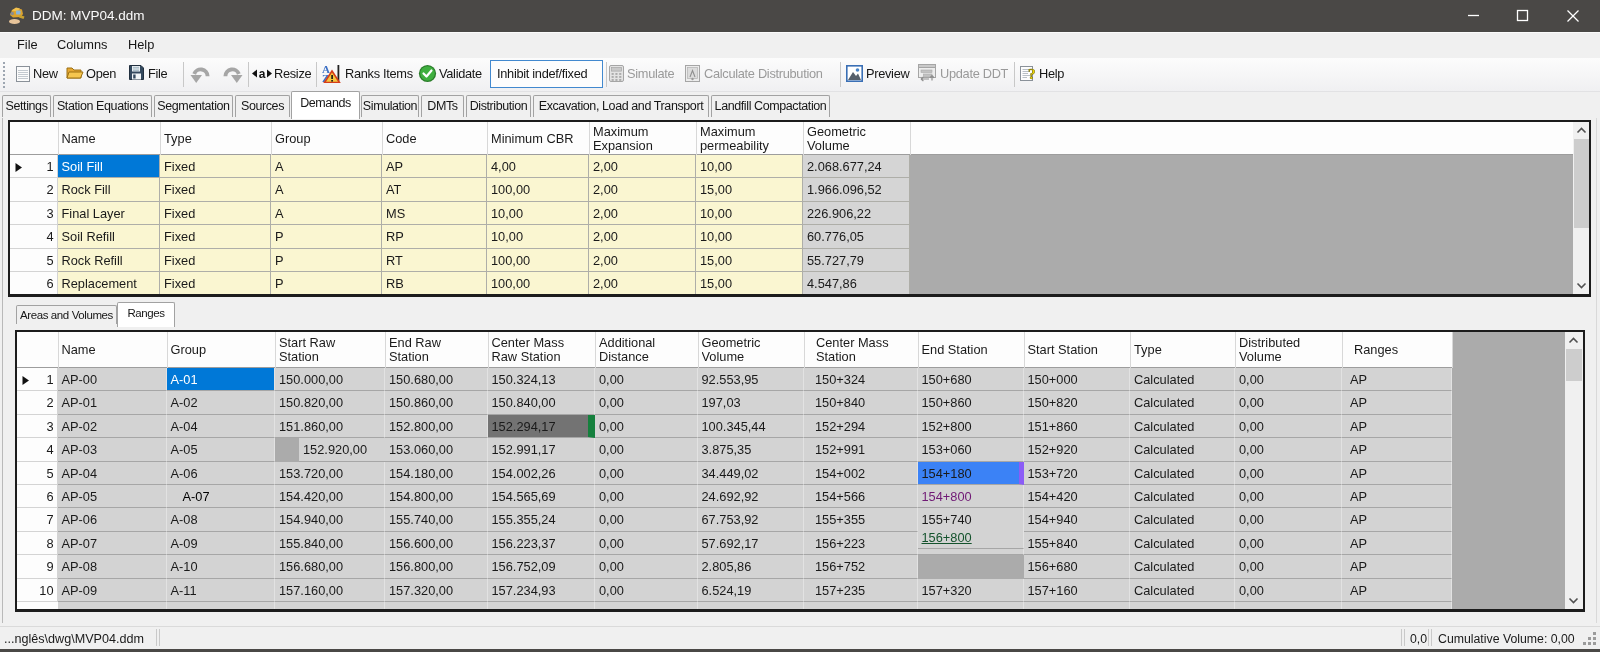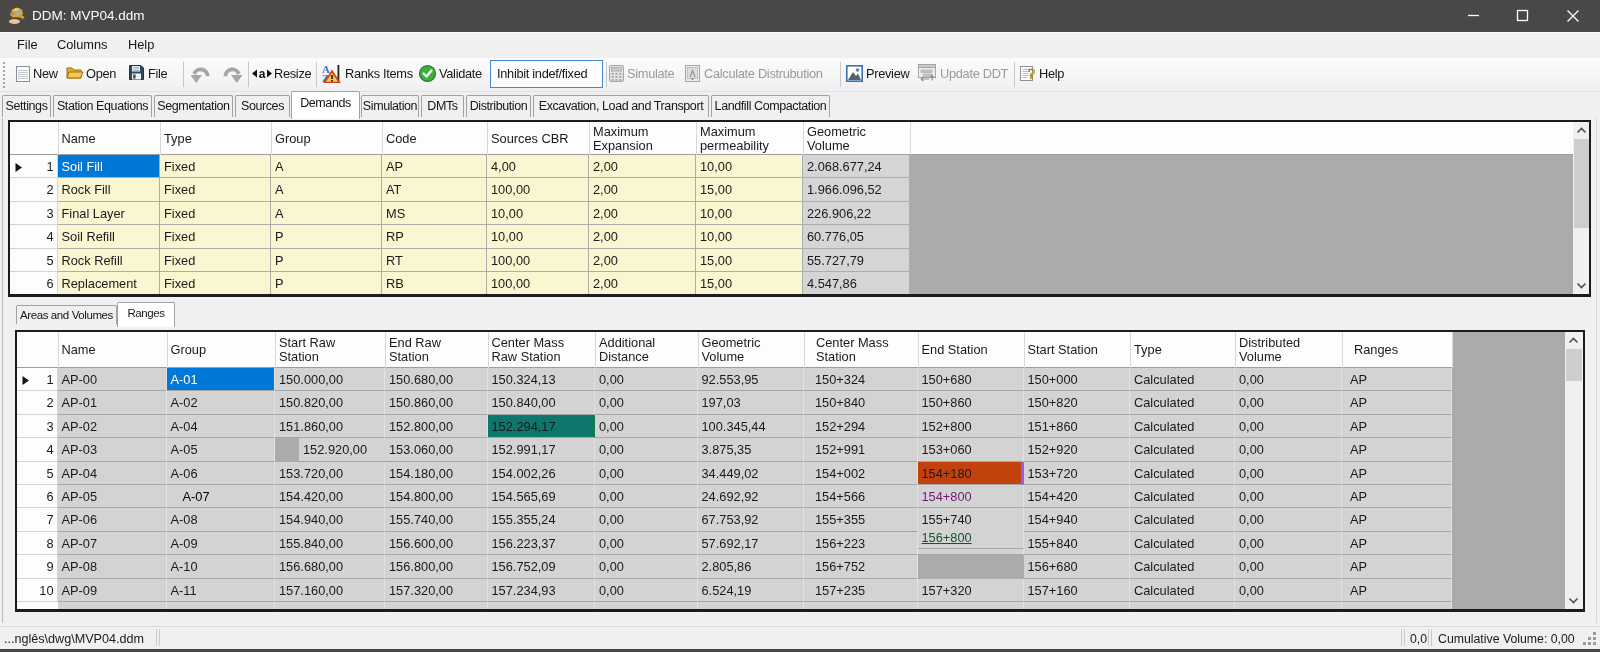--- a/index.html
+++ b/index.html
@@ -192,21 +192,21 @@
 <div class="abs" style="left:10px;top:122px;width:1563px;height:33px;background:#fdfdfd;border-bottom:1px solid #9d9d9d"></div>
 <div class="abs" style="left:10px;top:155px;width:47.5px;height:140.39999999999998px;background:#fdfdfd"></div>
 <div class="cell" style="left:61.5px;top:122px;width:94.5px;height:33px;display:flex;align-items:center;line-height:14px;">Name</div>
 <div class="abs" style="left:57.5px;top:122px;width:1px;height:33px;background:#d8d8d8"></div>
 <div class="cell" style="left:164.0px;top:122px;width:103px;height:33px;display:flex;align-items:center;line-height:14px;">Type</div>
 <div class="abs" style="left:160.0px;top:122px;width:1px;height:33px;background:#d8d8d8"></div>
 <div class="cell" style="left:275.0px;top:122px;width:103px;height:33px;display:flex;align-items:center;line-height:14px;">Group</div>
 <div class="abs" style="left:271.0px;top:122px;width:1px;height:33px;background:#d8d8d8"></div>
 <div class="cell" style="left:386.0px;top:122px;width:97px;height:33px;display:flex;align-items:center;line-height:14px;">Code</div>
 <div class="abs" style="left:382.0px;top:122px;width:1px;height:33px;background:#d8d8d8"></div>
-<div class="cell" style="left:491.0px;top:122px;width:94px;height:33px;display:flex;align-items:center;line-height:14px;">Sources CBR</div>
+<div class="cell" style="left:491.0px;top:122px;width:94px;height:33px;display:flex;align-items:center;line-height:14px;">Minimum CBR</div>
 <div class="abs" style="left:487.0px;top:122px;width:1px;height:33px;background:#d8d8d8"></div>
 <div class="cell" style="left:593.0px;top:122px;width:99px;height:33px;display:flex;align-items:center;line-height:14px;">Maximum<br>Expansion</div>
 <div class="abs" style="left:589.0px;top:122px;width:1px;height:33px;background:#d8d8d8"></div>
 <div class="cell" style="left:700.0px;top:122px;width:99px;height:33px;display:flex;align-items:center;line-height:14px;">Maximum<br>permeability</div>
 <div class="abs" style="left:696.0px;top:122px;width:1px;height:33px;background:#d8d8d8"></div>
 <div class="cell" style="left:807.0px;top:122px;width:99px;height:33px;display:flex;align-items:center;line-height:14px;">Geometric<br>Volume</div>
 <div class="abs" style="left:803.0px;top:122px;width:1px;height:33px;background:#d8d8d8"></div>
 <div class="abs" style="left:910.0px;top:122px;width:1px;height:33px;background:#d8d8d8"></div>
 <div class="cell" style="left:57.5px;top:155px;width:102.5px;height:23.4px;background:#0078d7;color:#fff;border-right:1px solid #aeaea8;border-bottom:1px solid #aeaea8;line-height:23.4px;padding-left:4px;">Soil Fill</div>
 <div class="cell" style="left:160.0px;top:155px;width:111px;height:23.4px;background:#faf6d1;color:#1a1a1a;border-right:1px solid #aeaea8;border-bottom:1px solid #aeaea8;line-height:23.4px;padding-left:4px;">Fixed</div>
@@ -334,21 +334,21 @@
 <div class="cell" style="left:917.5px;top:391.4px;width:106px;height:23.4px;background:#d3d3d3;color:#1a1a1a;border-right:1px solid #e2e2e2;border-bottom:1px solid #a6a6a6;line-height:23.4px;padding-left:4px;">150+860</div>
 <div class="cell" style="left:1023.5px;top:391.4px;width:106.5px;height:23.4px;background:#d3d3d3;color:#1a1a1a;border-right:1px solid #e2e2e2;border-bottom:1px solid #a6a6a6;line-height:23.4px;padding-left:4px;">150+820</div>
 <div class="cell" style="left:1130.0px;top:391.4px;width:105px;height:23.4px;background:#d3d3d3;color:#1a1a1a;border-right:1px solid #e2e2e2;border-bottom:1px solid #a6a6a6;line-height:23.4px;padding-left:4px;">Calculated</div>
 <div class="cell" style="left:1235.0px;top:391.4px;width:107px;height:23.4px;background:#d3d3d3;color:#1a1a1a;border-right:1px solid #e2e2e2;border-bottom:1px solid #a6a6a6;line-height:23.4px;padding-left:4px;">0,00</div>
 <div class="cell" style="left:1342.0px;top:391.4px;width:110px;height:23.4px;background:#d3d3d3;color:#1a1a1a;border-right:1px solid #e2e2e2;border-bottom:1px solid #a6a6a6;line-height:23.4px;padding-left:8px;">AP</div>
 <div class="cell" style="left:17px;top:391.4px;width:40.5px;height:23.4px;border-right:1px solid #d4d4d4;border-bottom:1px solid #d4d4d4;line-height:23.4px;text-align:right;padding-right:3px;">2</div>
 <div class="cell" style="left:57.5px;top:414.79999999999995px;width:109px;height:23.4px;background:#d3d3d3;color:#1a1a1a;border-right:1px solid #e2e2e2;border-bottom:1px solid #a6a6a6;line-height:23.4px;padding-left:4px;">AP-02</div>
 <div class="cell" style="left:166.5px;top:414.79999999999995px;width:108.5px;height:23.4px;background:#d3d3d3;color:#1a1a1a;border-right:1px solid #e2e2e2;border-bottom:1px solid #a6a6a6;line-height:23.4px;padding-left:4px;">A-04</div>
 <div class="cell" style="left:275.0px;top:414.79999999999995px;width:110px;height:23.4px;background:#d3d3d3;color:#1a1a1a;border-right:1px solid #e2e2e2;border-bottom:1px solid #a6a6a6;line-height:23.4px;padding-left:4px;">151.860,00</div>
 <div class="cell" style="left:385.0px;top:414.79999999999995px;width:102.5px;height:23.4px;background:#d3d3d3;color:#1a1a1a;border-right:1px solid #e2e2e2;border-bottom:1px solid #a6a6a6;line-height:23.4px;padding-left:4px;">152.800,00</div>
-<div class="cell" style="left:487.5px;top:414.79999999999995px;width:107.5px;height:23.4px;background:#0f766e;color:#1a1a1a;border-right:1px solid #15803d;border-bottom:1px solid #a6a6a6;line-height:23.4px;padding-left:4px;">152.294,17</div>
+<div class="cell" style="left:487.5px;top:414.79999999999995px;width:107.5px;height:23.4px;background:#737373;color:#1a1a1a;border-right:7px solid #15803d;border-bottom:1px solid #a6a6a6;line-height:23.4px;padding-left:4px;">152.294,17</div>
 <div class="cell" style="left:595.0px;top:414.79999999999995px;width:102.5px;height:23.4px;background:#d3d3d3;color:#1a1a1a;border-right:1px solid #e2e2e2;border-bottom:1px solid #a6a6a6;line-height:23.4px;padding-left:4px;">0,00</div>
 <div class="cell" style="left:697.5px;top:414.79999999999995px;width:106.5px;height:23.4px;background:#d3d3d3;color:#1a1a1a;border-right:1px solid #e2e2e2;border-bottom:1px solid #a6a6a6;line-height:23.4px;padding-left:4px;">100.345,44</div>
 <div class="cell" style="left:804.0px;top:414.79999999999995px;width:113.5px;height:23.4px;background:#d3d3d3;color:#1a1a1a;border-right:1px solid #e2e2e2;border-bottom:1px solid #a6a6a6;line-height:23.4px;padding-left:11px;">152+294</div>
 <div class="cell" style="left:917.5px;top:414.79999999999995px;width:106px;height:23.4px;background:#d3d3d3;color:#1a1a1a;border-right:1px solid #e2e2e2;border-bottom:1px solid #a6a6a6;line-height:23.4px;padding-left:4px;">152+800</div>
 <div class="cell" style="left:1023.5px;top:414.79999999999995px;width:106.5px;height:23.4px;background:#d3d3d3;color:#1a1a1a;border-right:1px solid #e2e2e2;border-bottom:1px solid #a6a6a6;line-height:23.4px;padding-left:4px;">151+860</div>
 <div class="cell" style="left:1130.0px;top:414.79999999999995px;width:105px;height:23.4px;background:#d3d3d3;color:#1a1a1a;border-right:1px solid #e2e2e2;border-bottom:1px solid #a6a6a6;line-height:23.4px;padding-left:4px;">Calculated</div>
 <div class="cell" style="left:1235.0px;top:414.79999999999995px;width:107px;height:23.4px;background:#d3d3d3;color:#1a1a1a;border-right:1px solid #e2e2e2;border-bottom:1px solid #a6a6a6;line-height:23.4px;padding-left:4px;">0,00</div>
 <div class="cell" style="left:1342.0px;top:414.79999999999995px;width:110px;height:23.4px;background:#d3d3d3;color:#1a1a1a;border-right:1px solid #e2e2e2;border-bottom:1px solid #a6a6a6;line-height:23.4px;padding-left:8px;">AP</div>
 <div class="cell" style="left:17px;top:414.79999999999995px;width:40.5px;height:23.4px;border-right:1px solid #d4d4d4;border-bottom:1px solid #d4d4d4;line-height:23.4px;text-align:right;padding-right:3px;">3</div>
 <div class="cell" style="left:57.5px;top:438.19999999999993px;width:109px;height:23.4px;background:#d3d3d3;color:#1a1a1a;border-right:1px solid #e2e2e2;border-bottom:1px solid #a6a6a6;line-height:23.4px;padding-left:4px;">AP-03</div>
@@ -366,21 +366,21 @@
 <div class="cell" style="left:1342.0px;top:438.19999999999993px;width:110px;height:23.4px;background:#d3d3d3;color:#1a1a1a;border-right:1px solid #e2e2e2;border-bottom:1px solid #a6a6a6;line-height:23.4px;padding-left:8px;">AP</div>
 <div class="cell" style="left:17px;top:438.19999999999993px;width:40.5px;height:23.4px;border-right:1px solid #d4d4d4;border-bottom:1px solid #d4d4d4;line-height:23.4px;text-align:right;padding-right:3px;">4</div>
 <div class="cell" style="left:57.5px;top:461.5999999999999px;width:109px;height:23.4px;background:#d3d3d3;color:#1a1a1a;border-right:1px solid #e2e2e2;border-bottom:1px solid #a6a6a6;line-height:23.4px;padding-left:4px;">AP-04</div>
 <div class="cell" style="left:166.5px;top:461.5999999999999px;width:108.5px;height:23.4px;background:#d3d3d3;color:#1a1a1a;border-right:1px solid #e2e2e2;border-bottom:1px solid #a6a6a6;line-height:23.4px;padding-left:4px;">A-06</div>
 <div class="cell" style="left:275.0px;top:461.5999999999999px;width:110px;height:23.4px;background:#d3d3d3;color:#1a1a1a;border-right:1px solid #e2e2e2;border-bottom:1px solid #a6a6a6;line-height:23.4px;padding-left:4px;">153.720,00</div>
 <div class="cell" style="left:385.0px;top:461.5999999999999px;width:102.5px;height:23.4px;background:#d3d3d3;color:#1a1a1a;border-right:1px solid #e2e2e2;border-bottom:1px solid #a6a6a6;line-height:23.4px;padding-left:4px;">154.180,00</div>
 <div class="cell" style="left:487.5px;top:461.5999999999999px;width:107.5px;height:23.4px;background:#d3d3d3;color:#1a1a1a;border-right:1px solid #e2e2e2;border-bottom:1px solid #a6a6a6;line-height:23.4px;padding-left:4px;">154.002,26</div>
 <div class="cell" style="left:595.0px;top:461.5999999999999px;width:102.5px;height:23.4px;background:#d3d3d3;color:#1a1a1a;border-right:1px solid #e2e2e2;border-bottom:1px solid #a6a6a6;line-height:23.4px;padding-left:4px;">0,00</div>
 <div class="cell" style="left:697.5px;top:461.5999999999999px;width:106.5px;height:23.4px;background:#d3d3d3;color:#1a1a1a;border-right:1px solid #e2e2e2;border-bottom:1px solid #a6a6a6;line-height:23.4px;padding-left:4px;">34.449,02</div>
 <div class="cell" style="left:804.0px;top:461.5999999999999px;width:113.5px;height:23.4px;background:#d3d3d3;color:#1a1a1a;border-right:1px solid #e2e2e2;border-bottom:1px solid #a6a6a6;line-height:23.4px;padding-left:11px;">154+002</div>
-<div class="cell" style="left:917.5px;top:461.5999999999999px;width:106px;height:23.4px;background:#c2410c;color:#1a1a1a;border-right:3px solid #8b5cf6;border-bottom:1px solid #a6a6a6;line-height:23.4px;padding-left:4px;">154+180</div>
+<div class="cell" style="left:917.5px;top:461.5999999999999px;width:106px;height:23.4px;background:#3b82f6;color:#1a1a1a;border-right:5px solid #8b5cf6;border-bottom:1px solid #a6a6a6;line-height:23.4px;padding-left:4px;">154+180</div>
 <div class="cell" style="left:1023.5px;top:461.5999999999999px;width:106.5px;height:23.4px;background:#d3d3d3;color:#1a1a1a;border-right:1px solid #e2e2e2;border-bottom:1px solid #a6a6a6;line-height:23.4px;padding-left:4px;">153+720</div>
 <div class="cell" style="left:1130.0px;top:461.5999999999999px;width:105px;height:23.4px;background:#d3d3d3;color:#1a1a1a;border-right:1px solid #e2e2e2;border-bottom:1px solid #a6a6a6;line-height:23.4px;padding-left:4px;">Calculated</div>
 <div class="cell" style="left:1235.0px;top:461.5999999999999px;width:107px;height:23.4px;background:#d3d3d3;color:#1a1a1a;border-right:1px solid #e2e2e2;border-bottom:1px solid #a6a6a6;line-height:23.4px;padding-left:4px;">0,00</div>
 <div class="cell" style="left:1342.0px;top:461.5999999999999px;width:110px;height:23.4px;background:#d3d3d3;color:#1a1a1a;border-right:1px solid #e2e2e2;border-bottom:1px solid #a6a6a6;line-height:23.4px;padding-left:8px;">AP</div>
 <div class="cell" style="left:17px;top:461.5999999999999px;width:40.5px;height:23.4px;border-right:1px solid #d4d4d4;border-bottom:1px solid #d4d4d4;line-height:23.4px;text-align:right;padding-right:3px;">5</div>
 <div class="cell" style="left:57.5px;top:484.9999999999999px;width:109px;height:23.4px;background:#d3d3d3;color:#1a1a1a;border-right:1px solid #e2e2e2;border-bottom:1px solid #a6a6a6;line-height:23.4px;padding-left:4px;">AP-05</div>
 <div class="cell" style="left:166.5px;top:484.9999999999999px;width:108.5px;height:23.4px;background:#d3d3d3;color:#000000;border-right:1px solid #e2e2e2;border-bottom:1px solid #a6a6a6;line-height:23.4px;padding-left:16px;">A-07</div>
 <div class="cell" style="left:275.0px;top:484.9999999999999px;width:110px;height:23.4px;background:#d3d3d3;color:#1a1a1a;border-right:1px solid #e2e2e2;border-bottom:1px solid #a6a6a6;line-height:23.4px;padding-left:4px;">154.420,00</div>
 <div class="cell" style="left:385.0px;top:484.9999999999999px;width:102.5px;height:23.4px;background:#d3d3d3;color:#1a1a1a;border-right:1px solid #e2e2e2;border-bottom:1px solid #a6a6a6;line-height:23.4px;padding-left:4px;">154.800,00</div>
 <div class="cell" style="left:487.5px;top:484.9999999999999px;width:107.5px;height:23.4px;background:#d3d3d3;color:#1a1a1a;border-right:1px solid #e2e2e2;border-bottom:1px solid #a6a6a6;line-height:23.4px;padding-left:4px;">154.565,69</div>

